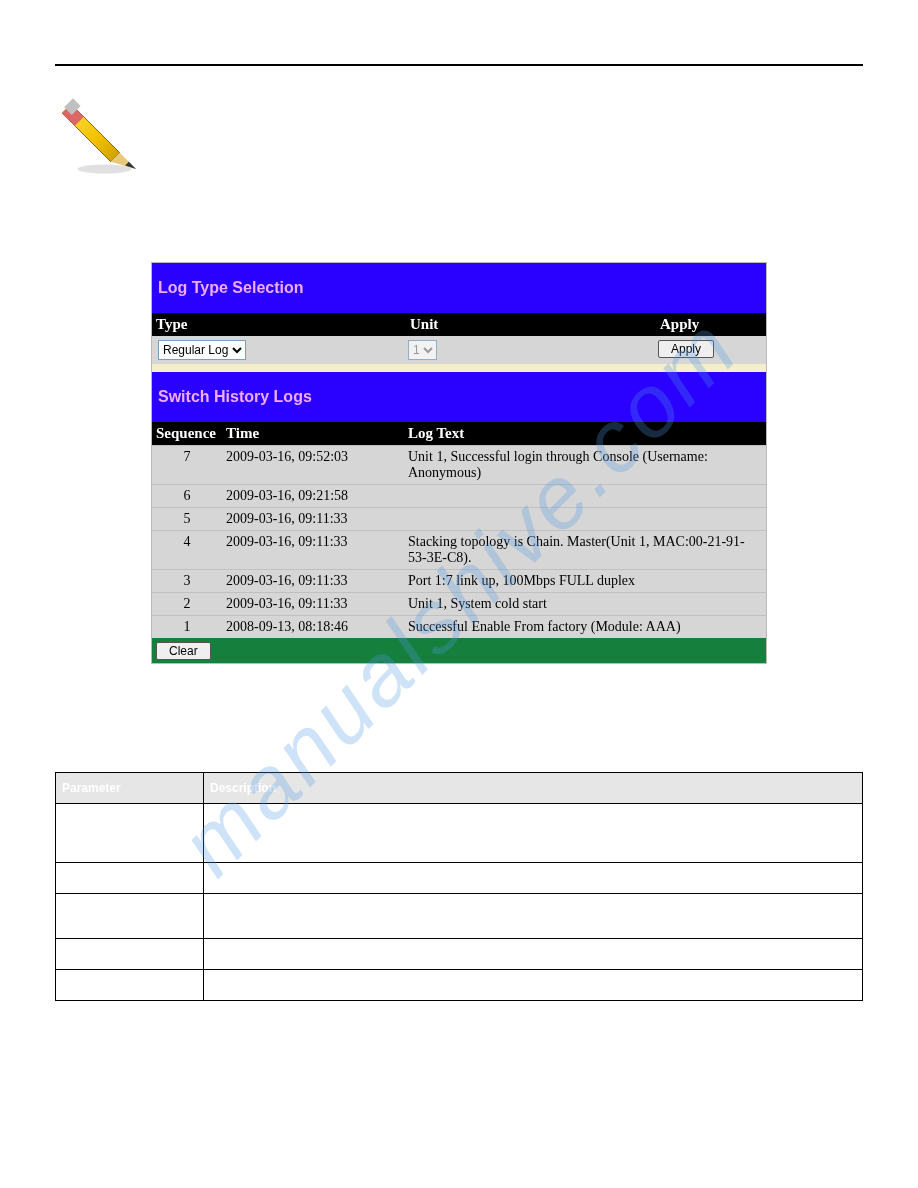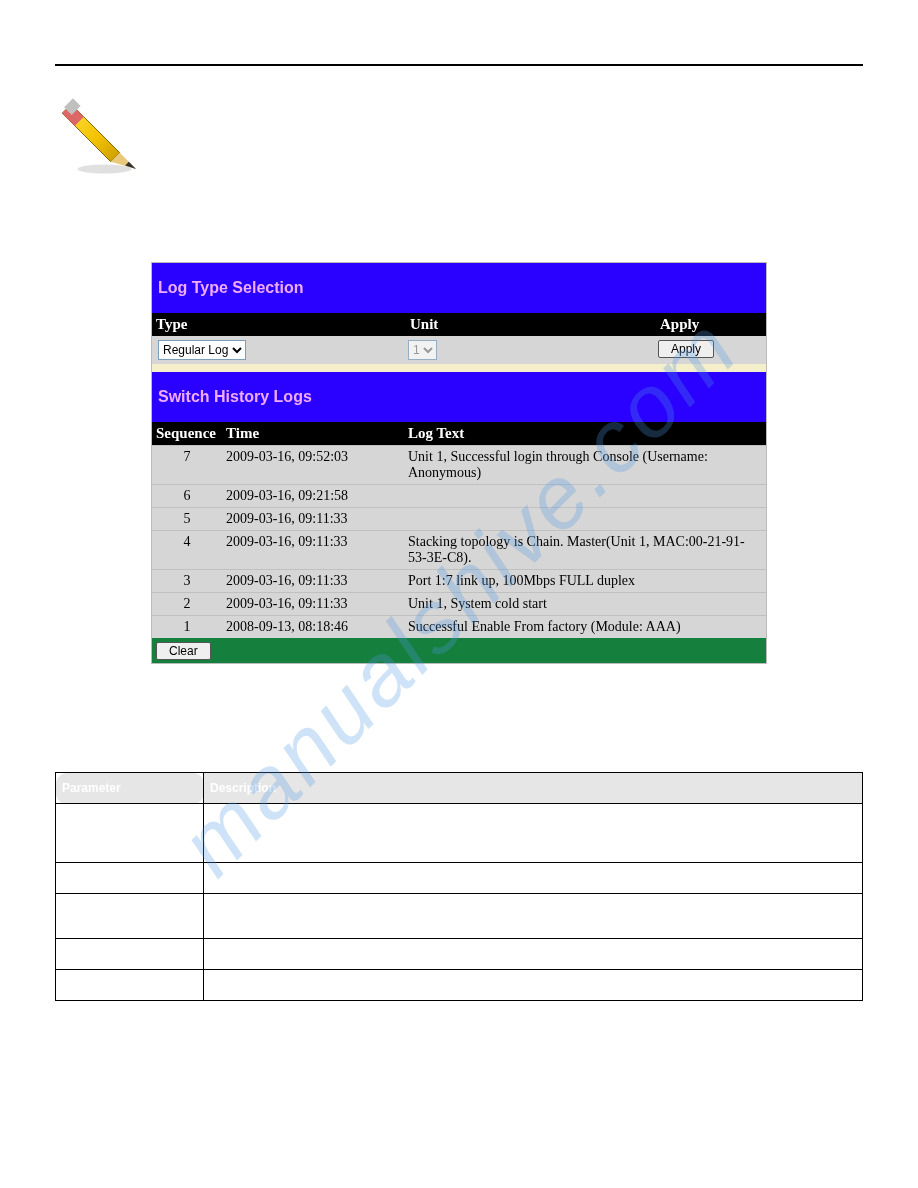--- a/index.html
+++ b/index.html
@@ -191,21 +191,21 @@
     padding: 8px 6px;
     text-align: left;
     vertical-align: top;
   }
   .desc-table th {
     background: #e6e6e6;
     color: #fff;
     font-weight: bold;
   }
   .desc-table td { color: #fff; font-style: italic; }
-  .desc-table .param-col { width: 135px; border-radius: 11px; }
+  .desc-table .param-col { width: 135px; }
 
   .page-num {
     text-align: center;
     font-size: 11px;
     font-family: Arial, sans-serif;
     color: #fff;
     margin-top: 30px;
   }
 </style>
 </head>

